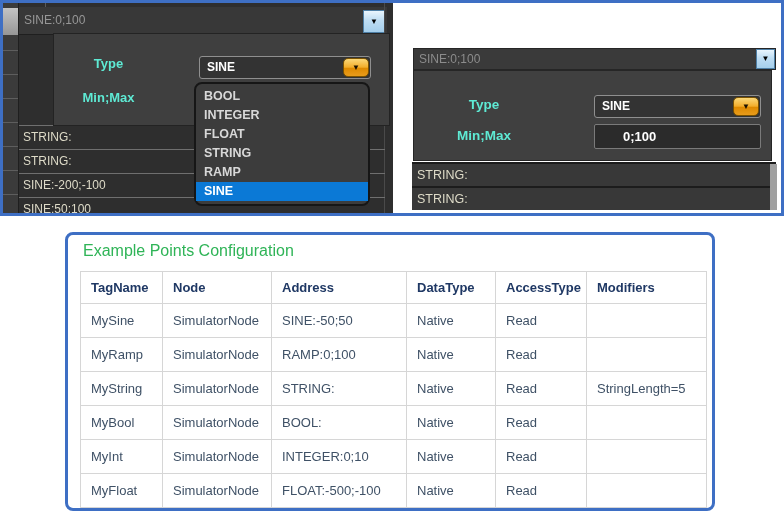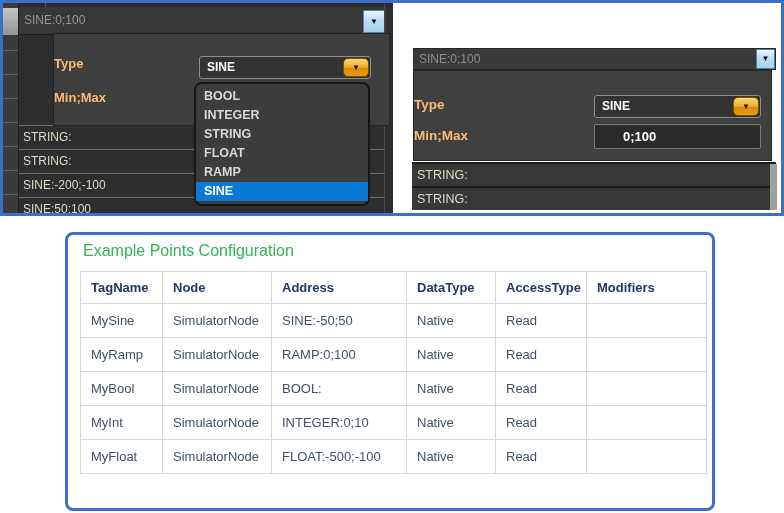--- a/index.html
+++ b/index.html
@@ -42,22 +42,22 @@
   .l-rows { position:absolute; left:16px; top:122px; width:366px; }
   .lrow {
     height:23px; border-top:1px solid #6F6F6F;
     color:#DEDBC8; font-size:12px; line-height:23px; padding-left:4px;
   }
   .l-popup {
     position:absolute; left:50px; top:30px; width:337px; height:93px;
     background:#3F3F3F; border:1px solid #232323; box-sizing:border-box; z-index:2;
   }
   .p-label {
-    position:absolute; left:0; width:109px; text-align:left;
-    color:#fdba74; font-weight:bold; font-size:13px;
+    position:absolute; left:0; width:109px; text-align:center;
+    color:#5eead4; font-weight:bold; font-size:13px;
   }
   .combo {
     position:absolute; height:23px; background:#333333;
     border:1px solid #8F8F8F; border-radius:3px; box-sizing:border-box;
     color:#FFFFFF; font-weight:bold; font-size:12px; line-height:21px; padding-left:7px;
   }
   .combo-btn {
     position:absolute; top:1px; right:1px; width:26px; height:19px;
     background:linear-gradient(180deg,#FBD878 0%,#F2AE2C 48%,#DE8A00 55%,#E89C1C 100%);
     border:1px solid #7A5200; border-radius:5px; box-sizing:border-box;
@@ -152,22 +152,22 @@
           <div class="combo-btn">
             <span>▼</span>
           </div>
         </div>
         <div class="p-label" style="top:56px;">Min;Max</div>
       </div>
 
       <div class="l-list">
           <div class="list-item">BOOL</div>
           <div class="list-item">INTEGER</div>
+          <div class="list-item">FLOAT</div>
           <div class="list-item">STRING</div>
-          <div class="list-item">FLOAT</div>
           <div class="list-item">RAMP</div>
           <div class="list-item selected">SINE</div>
         </div>
     </div>
 
     <div class="r-header">
       <span>SINE:0;100</span>
       <div class="blue-btn">
         <span>▼</span>
       </div>
@@ -224,20 +224,28 @@
           </tr>
           <tr>
             <td>MyRamp</td>
             <td>SimulatorNode</td>
             <td>RAMP:0;100</td>
             <td>Native</td>
             <td>Read</td>
             <td></td>
           </tr>
           <tr>
+            <td>MyString</td>
+            <td>SimulatorNode</td>
+            <td>STRING:</td>
+            <td>Native</td>
+            <td>Read</td>
+            <td>StringLength=5</td>
+          </tr>
+          <tr>
             <td>MyBool</td>
             <td>SimulatorNode</td>
             <td>BOOL:</td>
             <td>Native</td>
             <td>Read</td>
             <td></td>
           </tr>
           <tr>
             <td>MyInt</td>
             <td>SimulatorNode</td>

